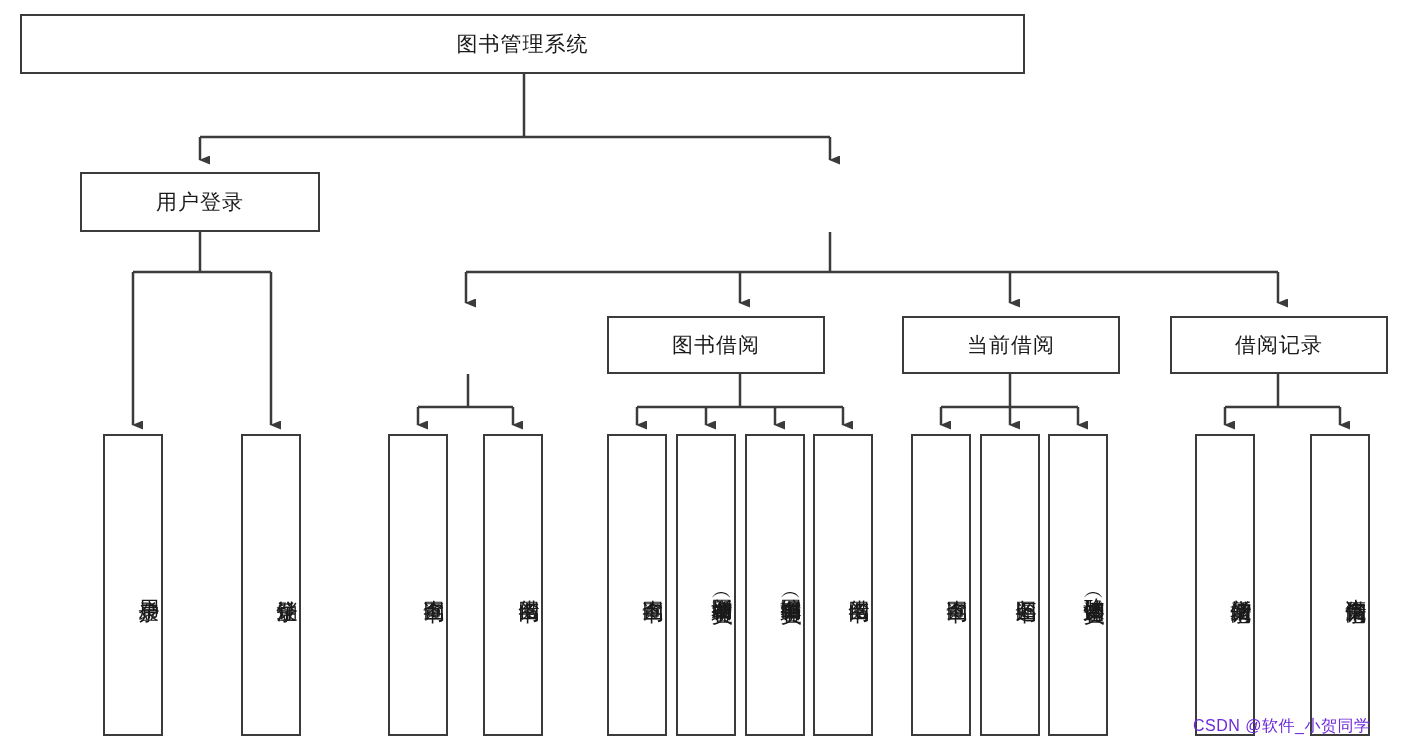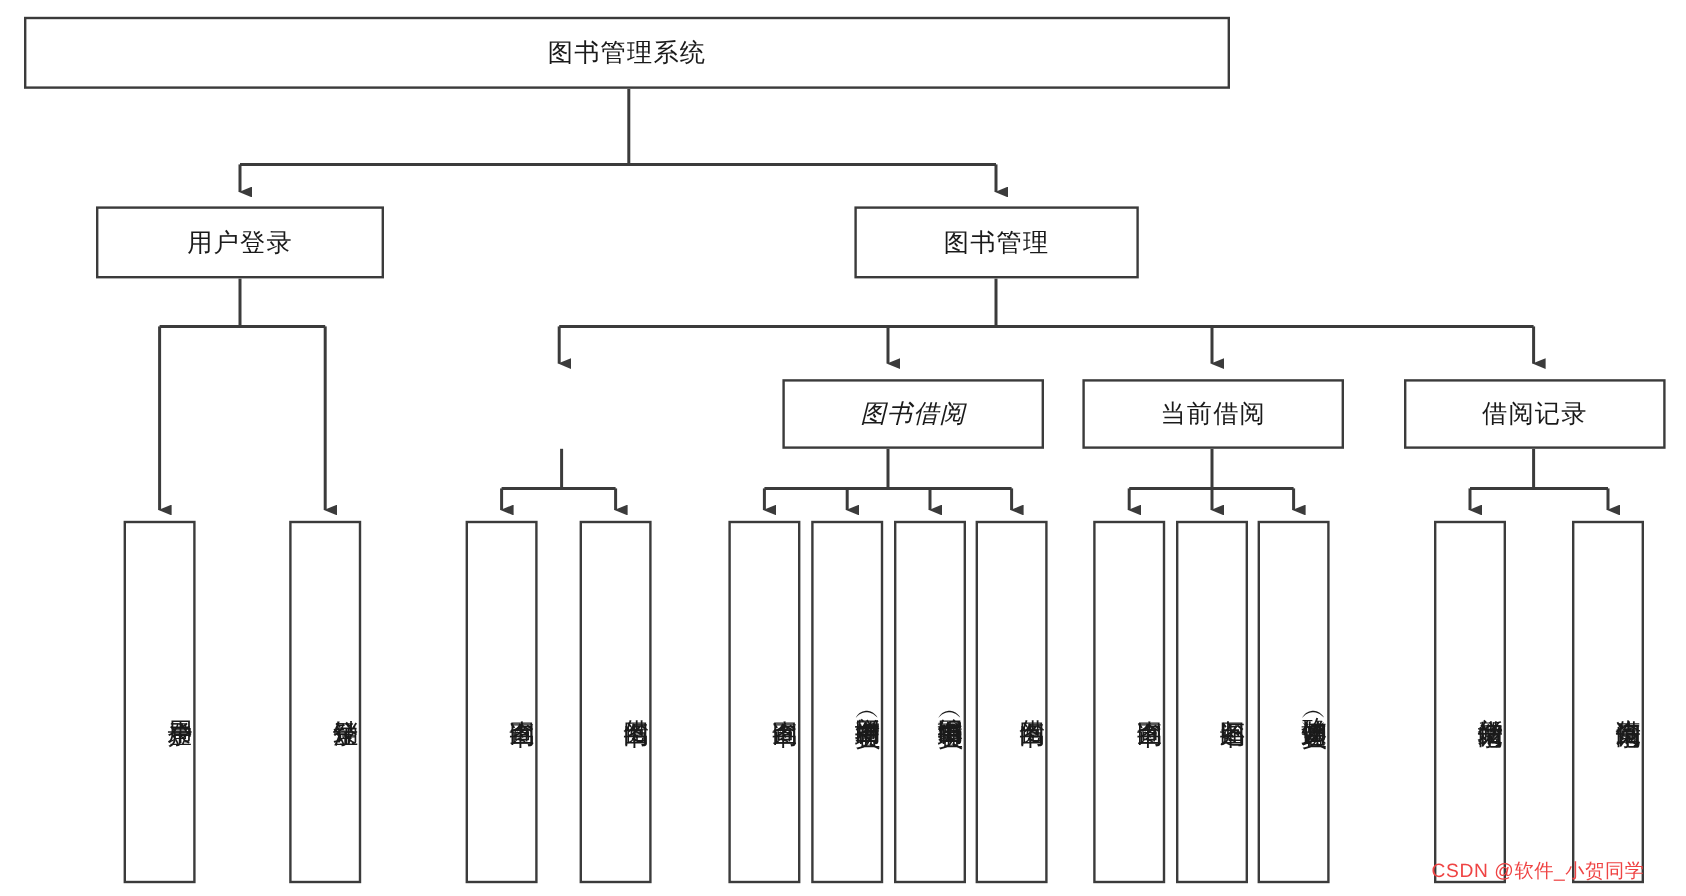--- a/index.html
+++ b/index.html
@@ -54,21 +54,21 @@
     position: absolute;
     left: 0;
     top: 0;
     width: 1405px;
     height: 747px;
     pointer-events: none;
   }
   .watermark {
     position: absolute;
     font-size: 16px;
-    color: #ef4444;
+    color: #6d28d9;
     letter-spacing: 0.5px;
     white-space: nowrap;
   }
 </style>
 </head>
 <body>
 
 <div id="canvas">
 
   <svg class="links" viewBox="0 0 1405 747">
@@ -121,25 +121,22 @@
     </g>
   </svg>
 
   <div class="node horiz root" style="left:20px; top:14px; width:1005px; height:60px;">
     <span class="label">图书管理系统</span>
   </div>
 
   <div class="node horiz" style="left:80px; top:172px; width:240px; height:60px;">
     <span class="label">用户登录</span>
   </div>
-  <div class="node horiz" style="left:712px; top:172px; width:237px; height:60px;">
-    <span class="label">图书管理</span>
-  </div>
 
-  <div class="node horiz" style="left:652px; top:316px; width:218px; height:58px;font-style:italic;">
+  <div class="node horiz" style="left:607px; top:316px; width:218px; height:58px;">
     <span class="label">图书借阅</span>
   </div>
   <div class="node horiz" style="left:1170px; top:316px; width:218px; height:58px;">
     <span class="label">借阅记录</span>
   </div>
   <div class="node horiz" style="left:902px; top:316px; width:218px; height:58px;">
     <span class="label">当前借阅</span>
   </div>
 
   <div class="node vert" style="left:103px; top:434px; width:60px; height:302px;">

